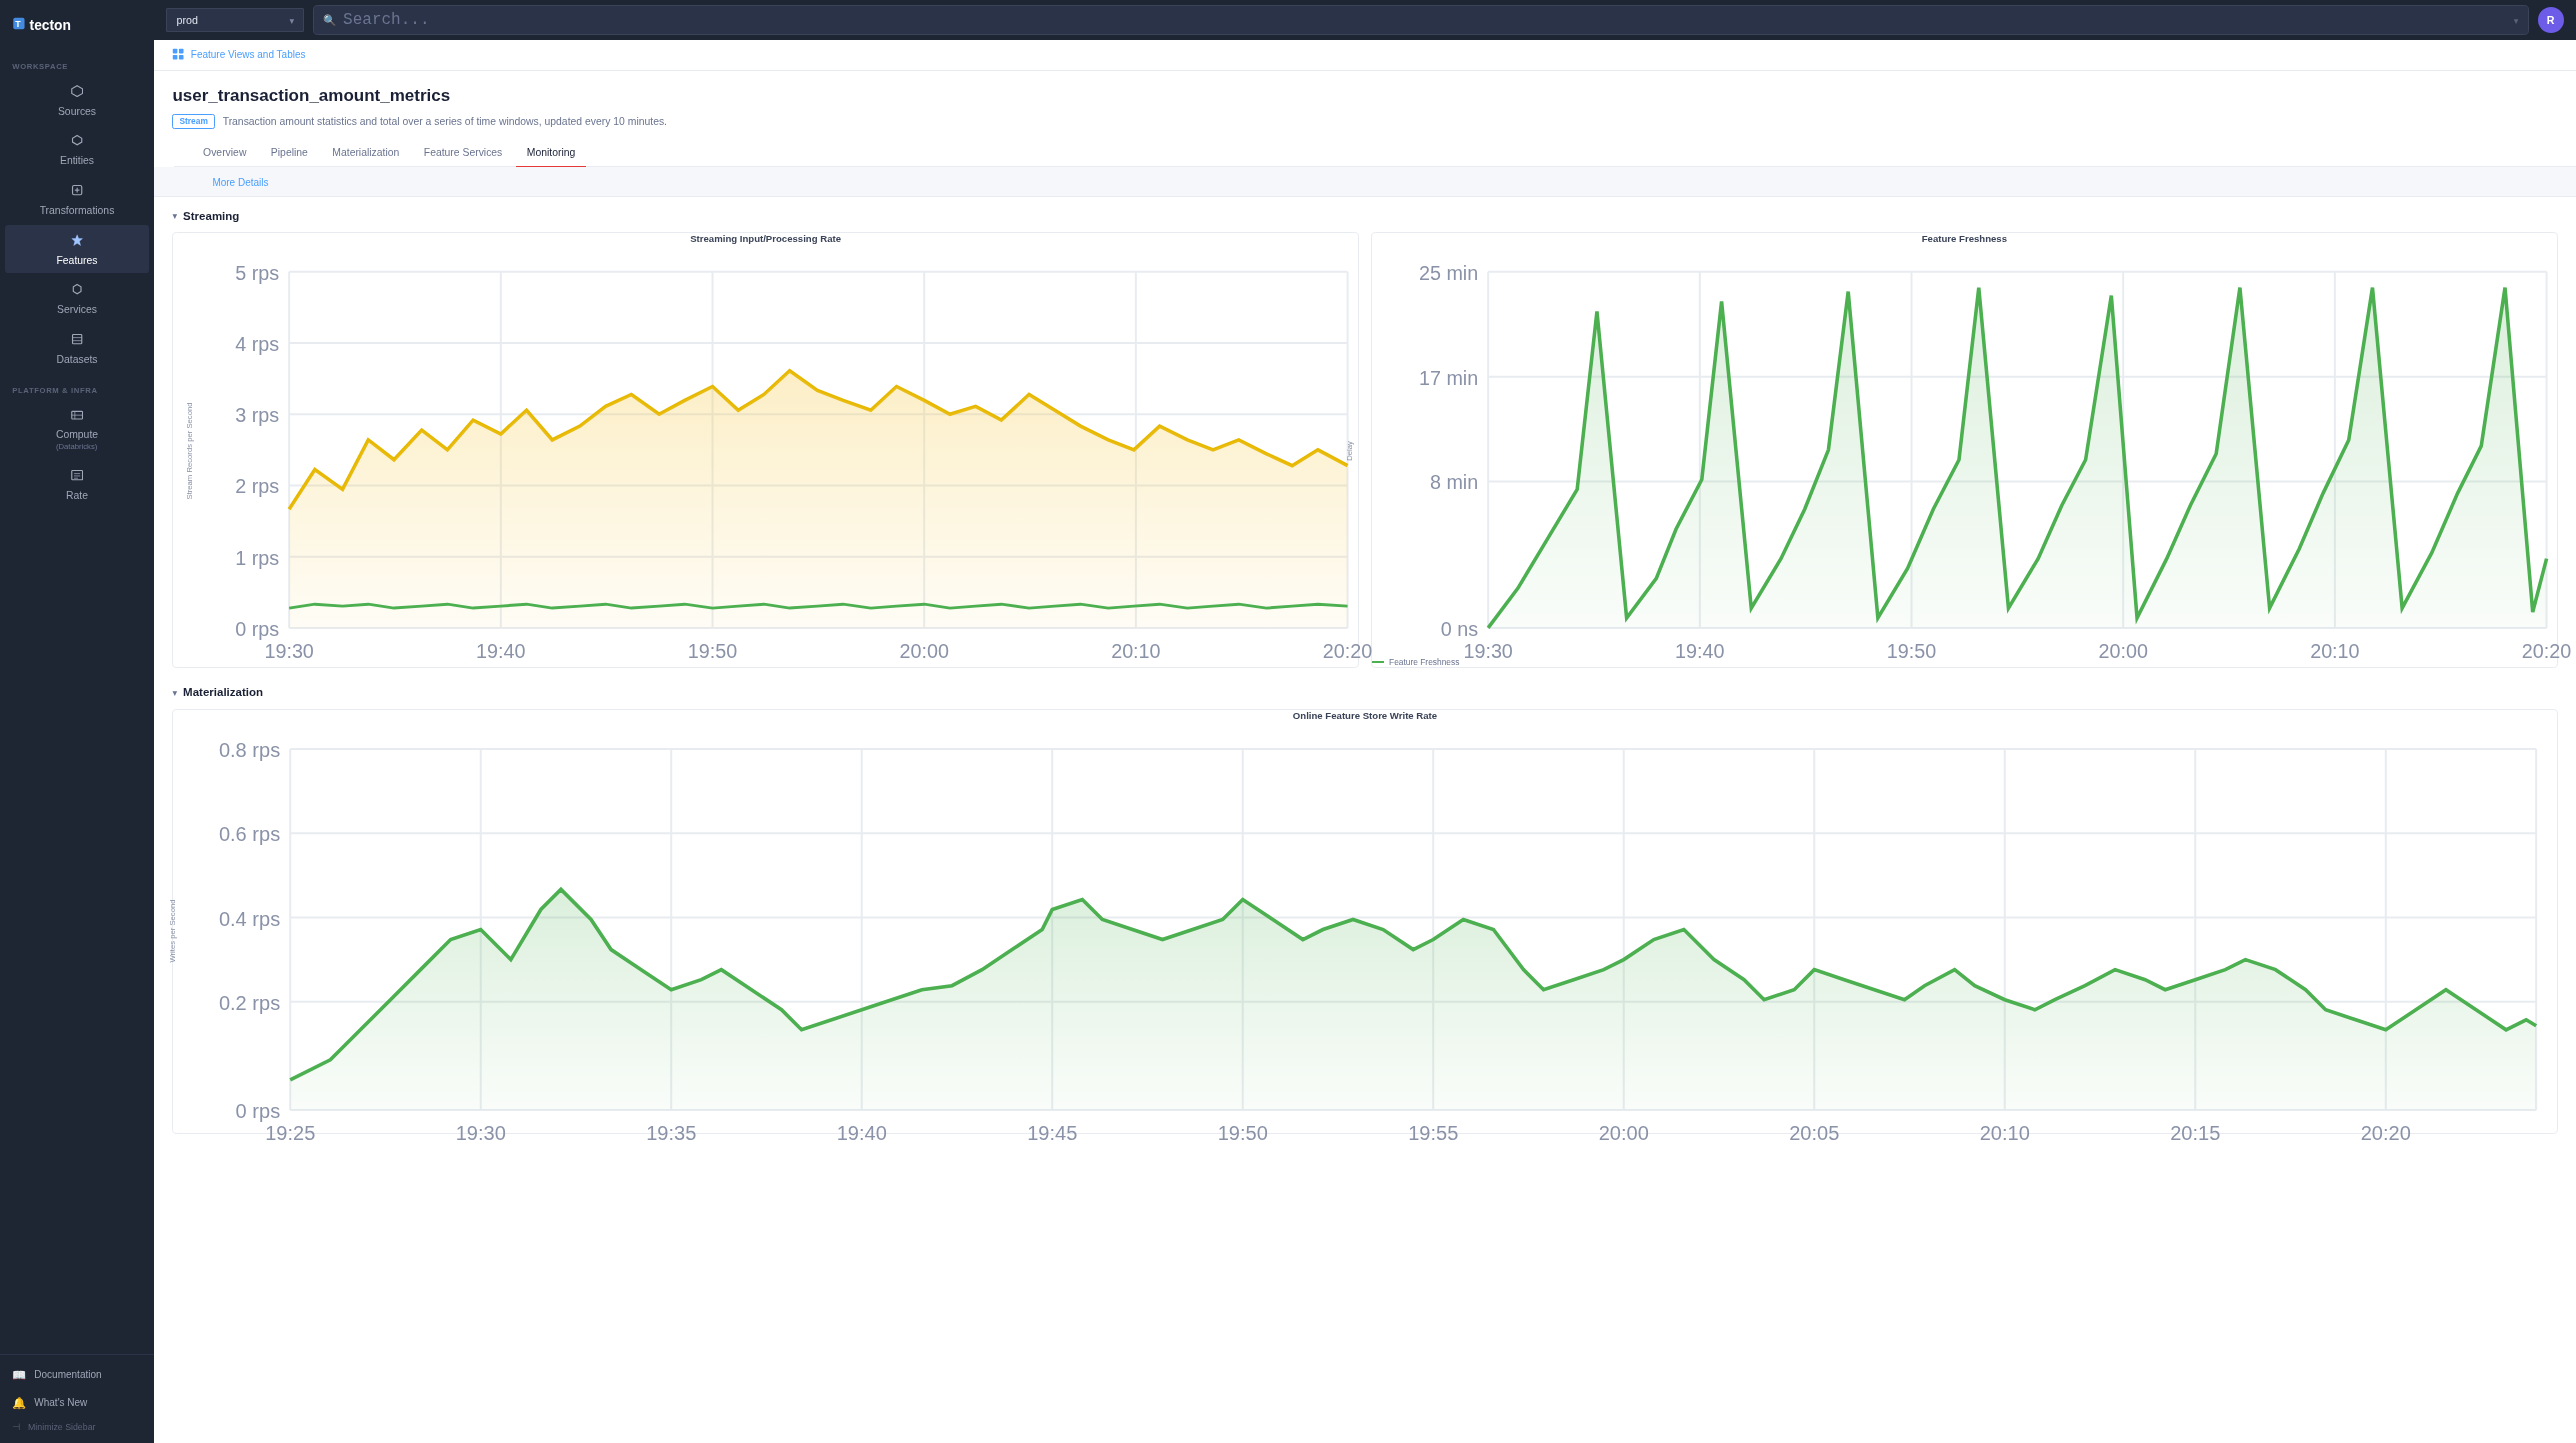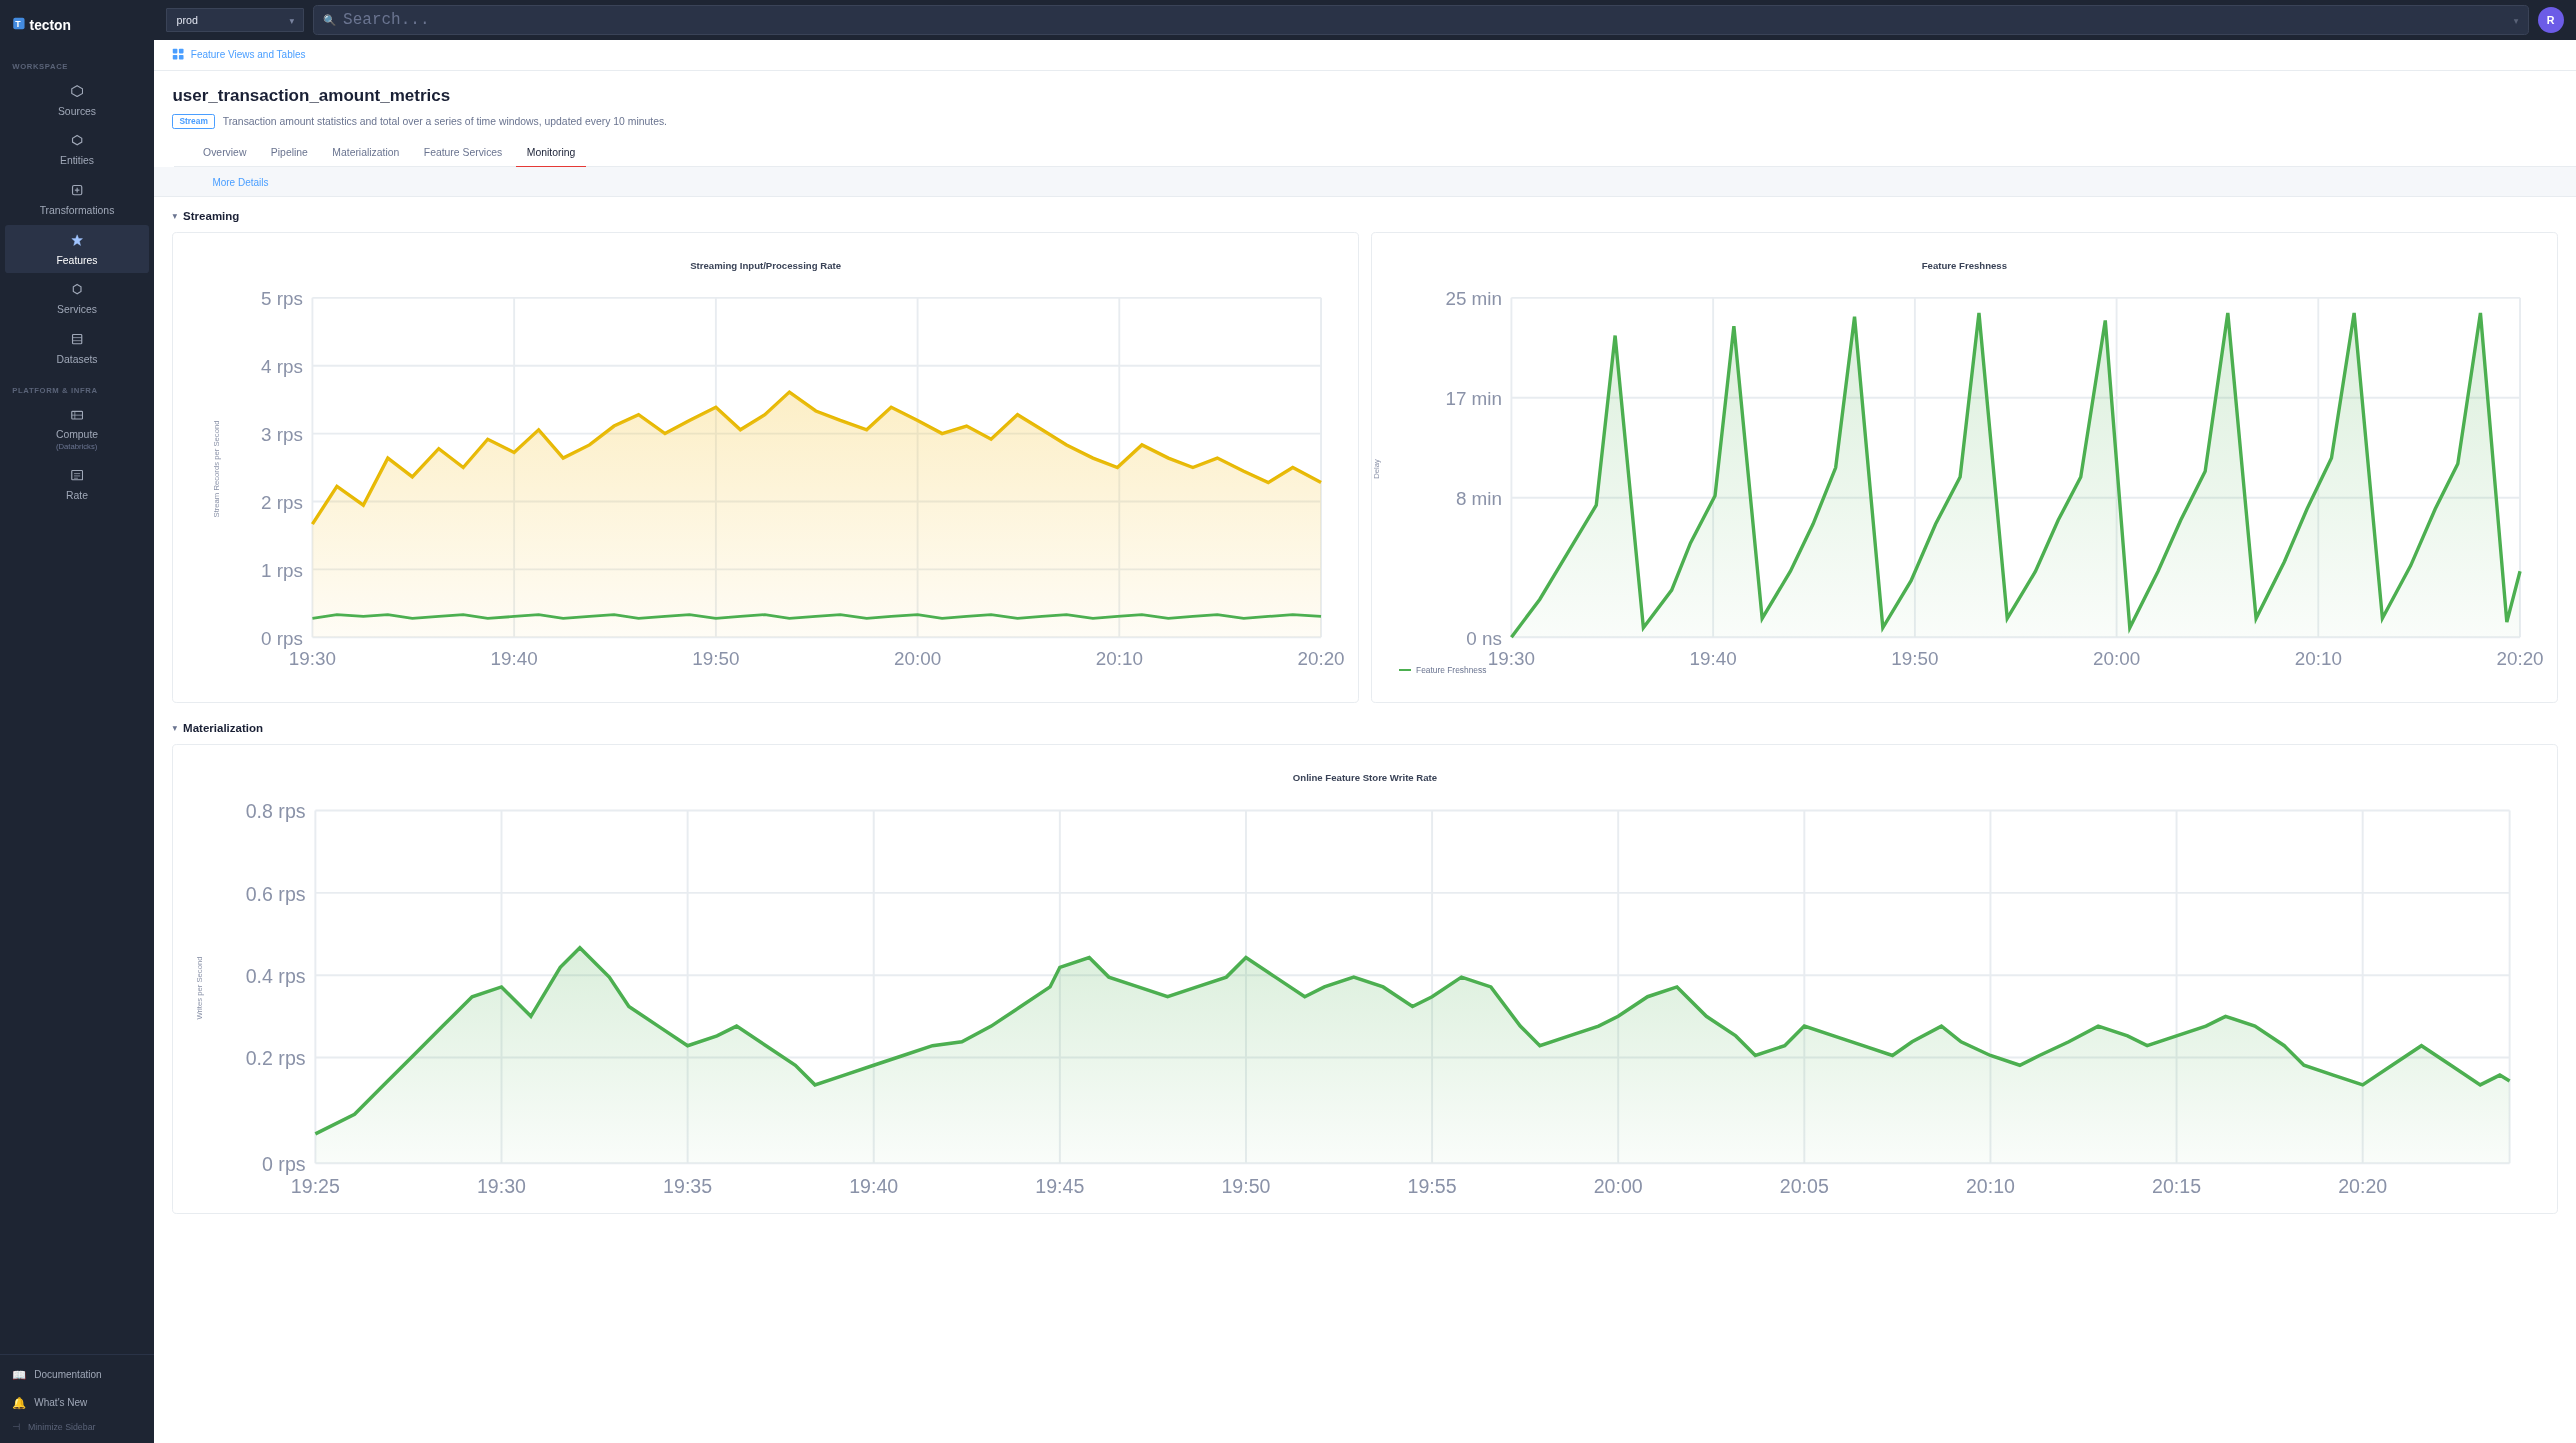--- a/index.html
+++ b/index.html
@@ -234,21 +234,21 @@
     
     .charts-row {
       display: flex;
       gap: 12.3px;
     }
     .chart-card {
       flex: 1;
       background: #fff;
       border: 0.8px solid #e8ecf0;
       border-radius: 4.6px;
-      padding: 27px;
+      padding: 0;
     }
     .chart-title {
       text-align: center;
       font-size: 9.6px;
       font-weight: 600;
       color: #3a4357;
       margin-bottom: 7.7px;
     }
     .chart-container {
       position: relative;

